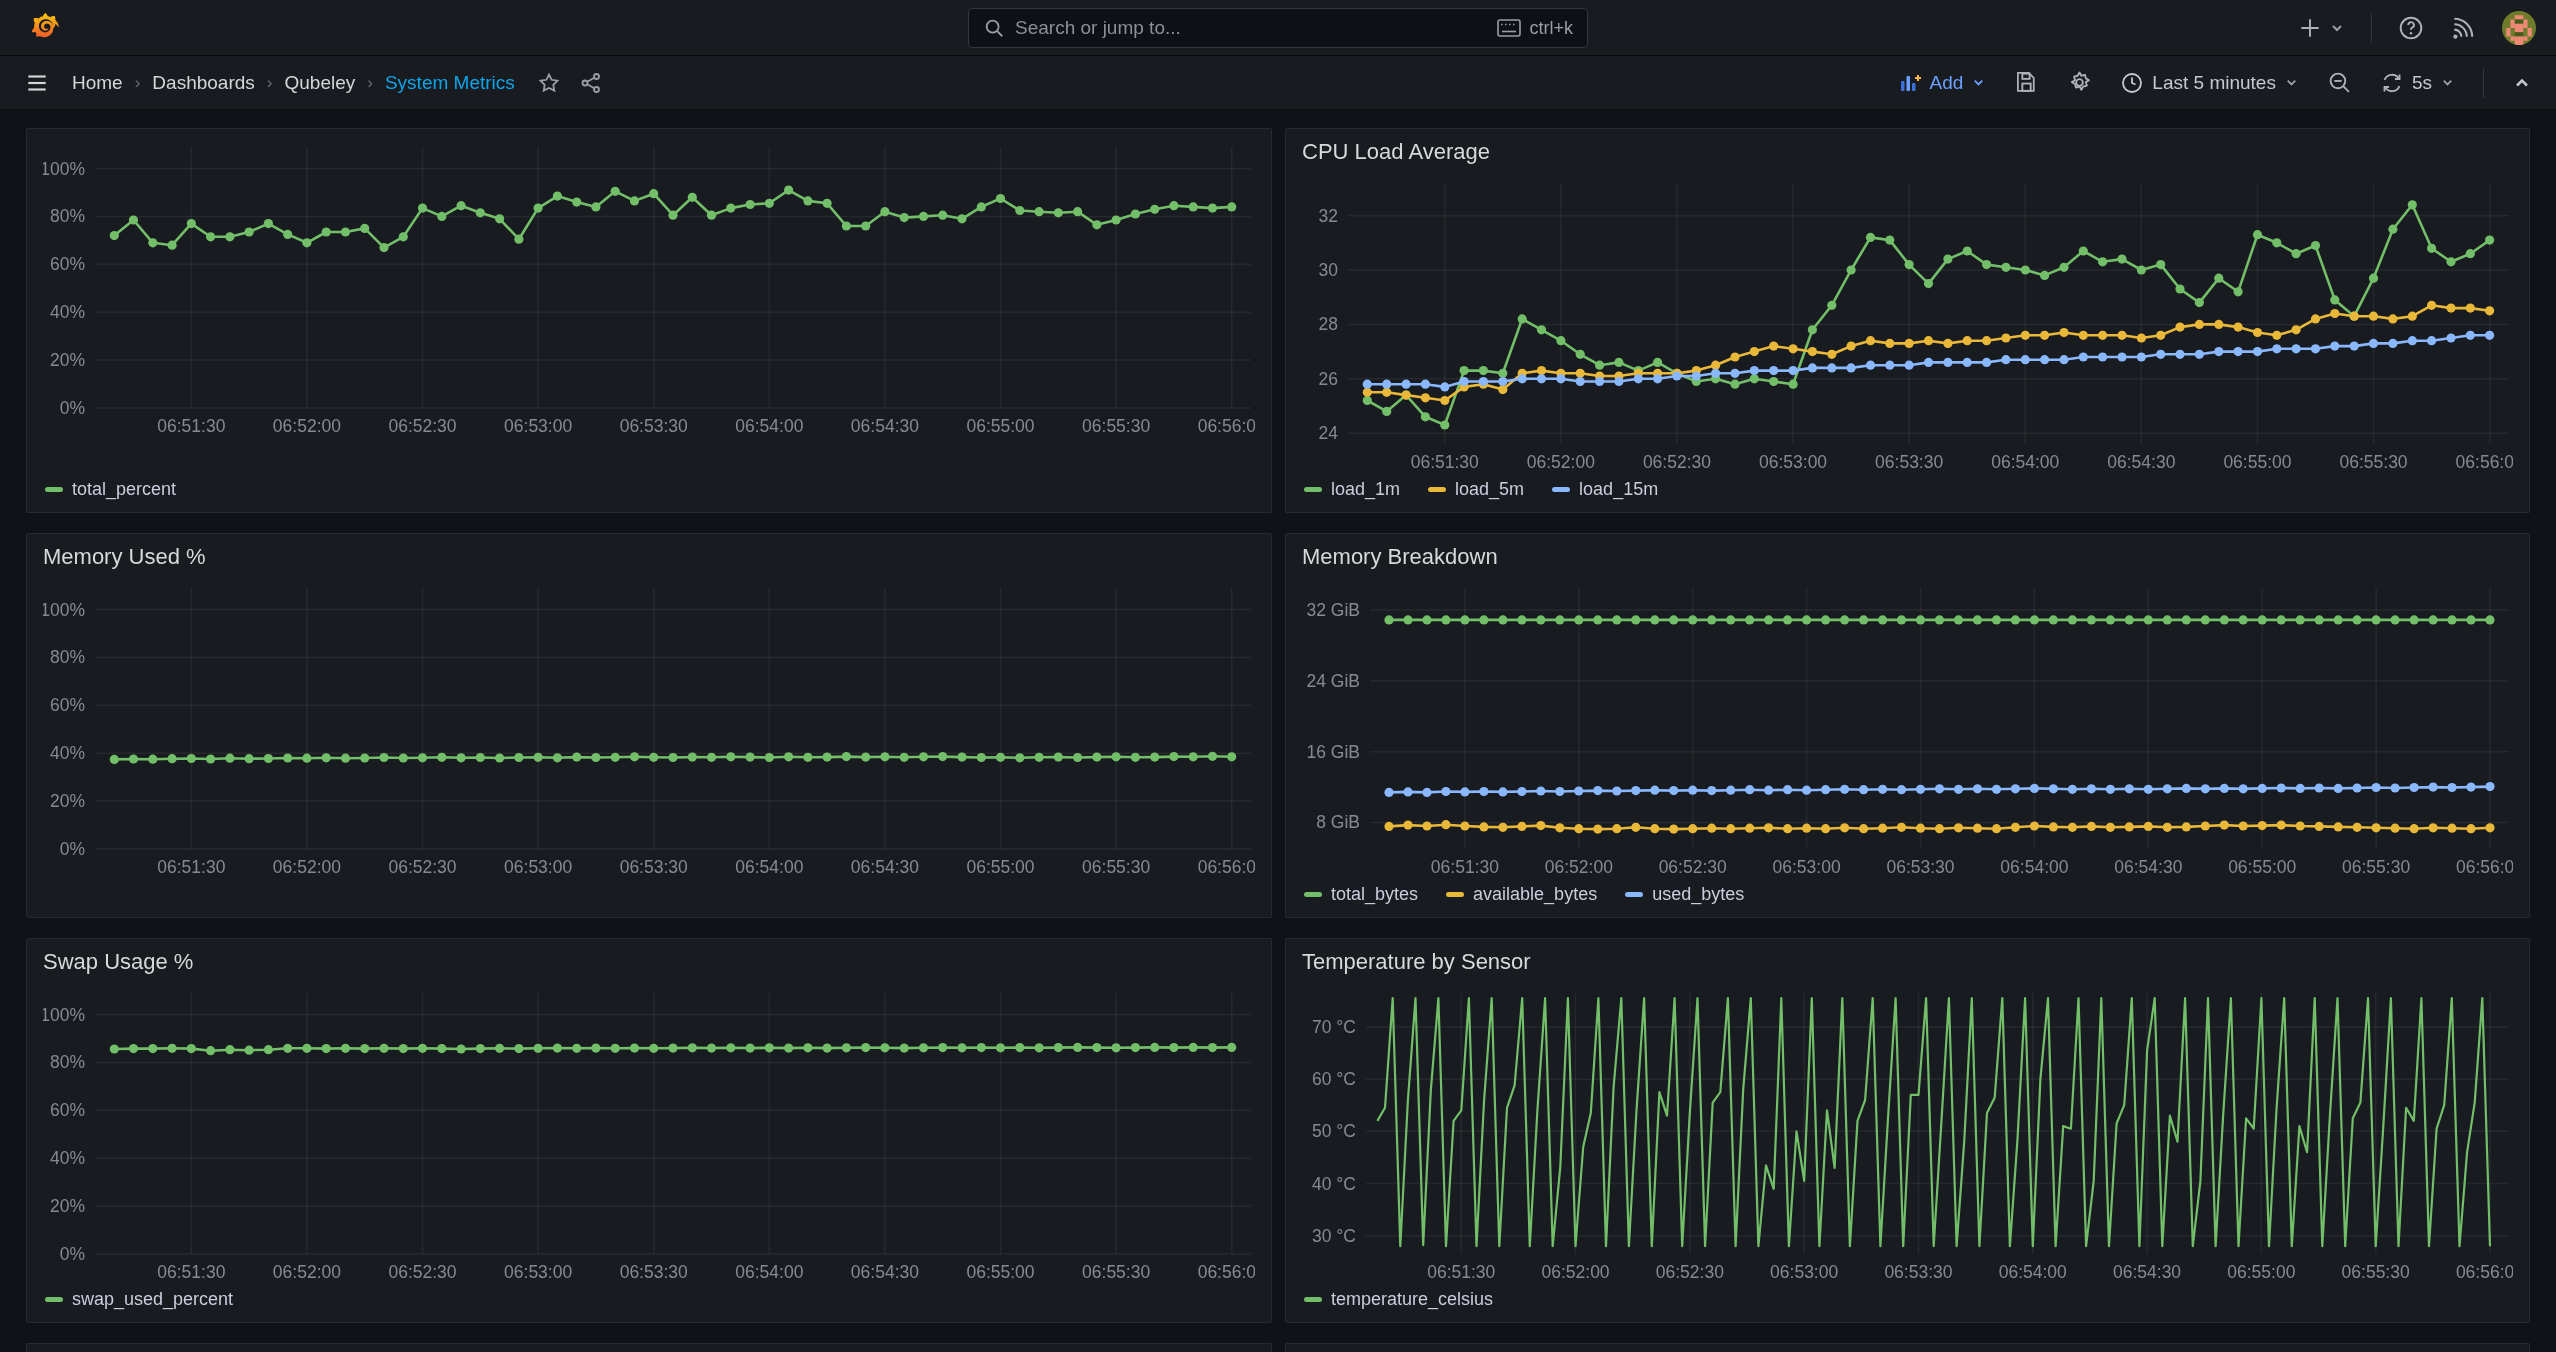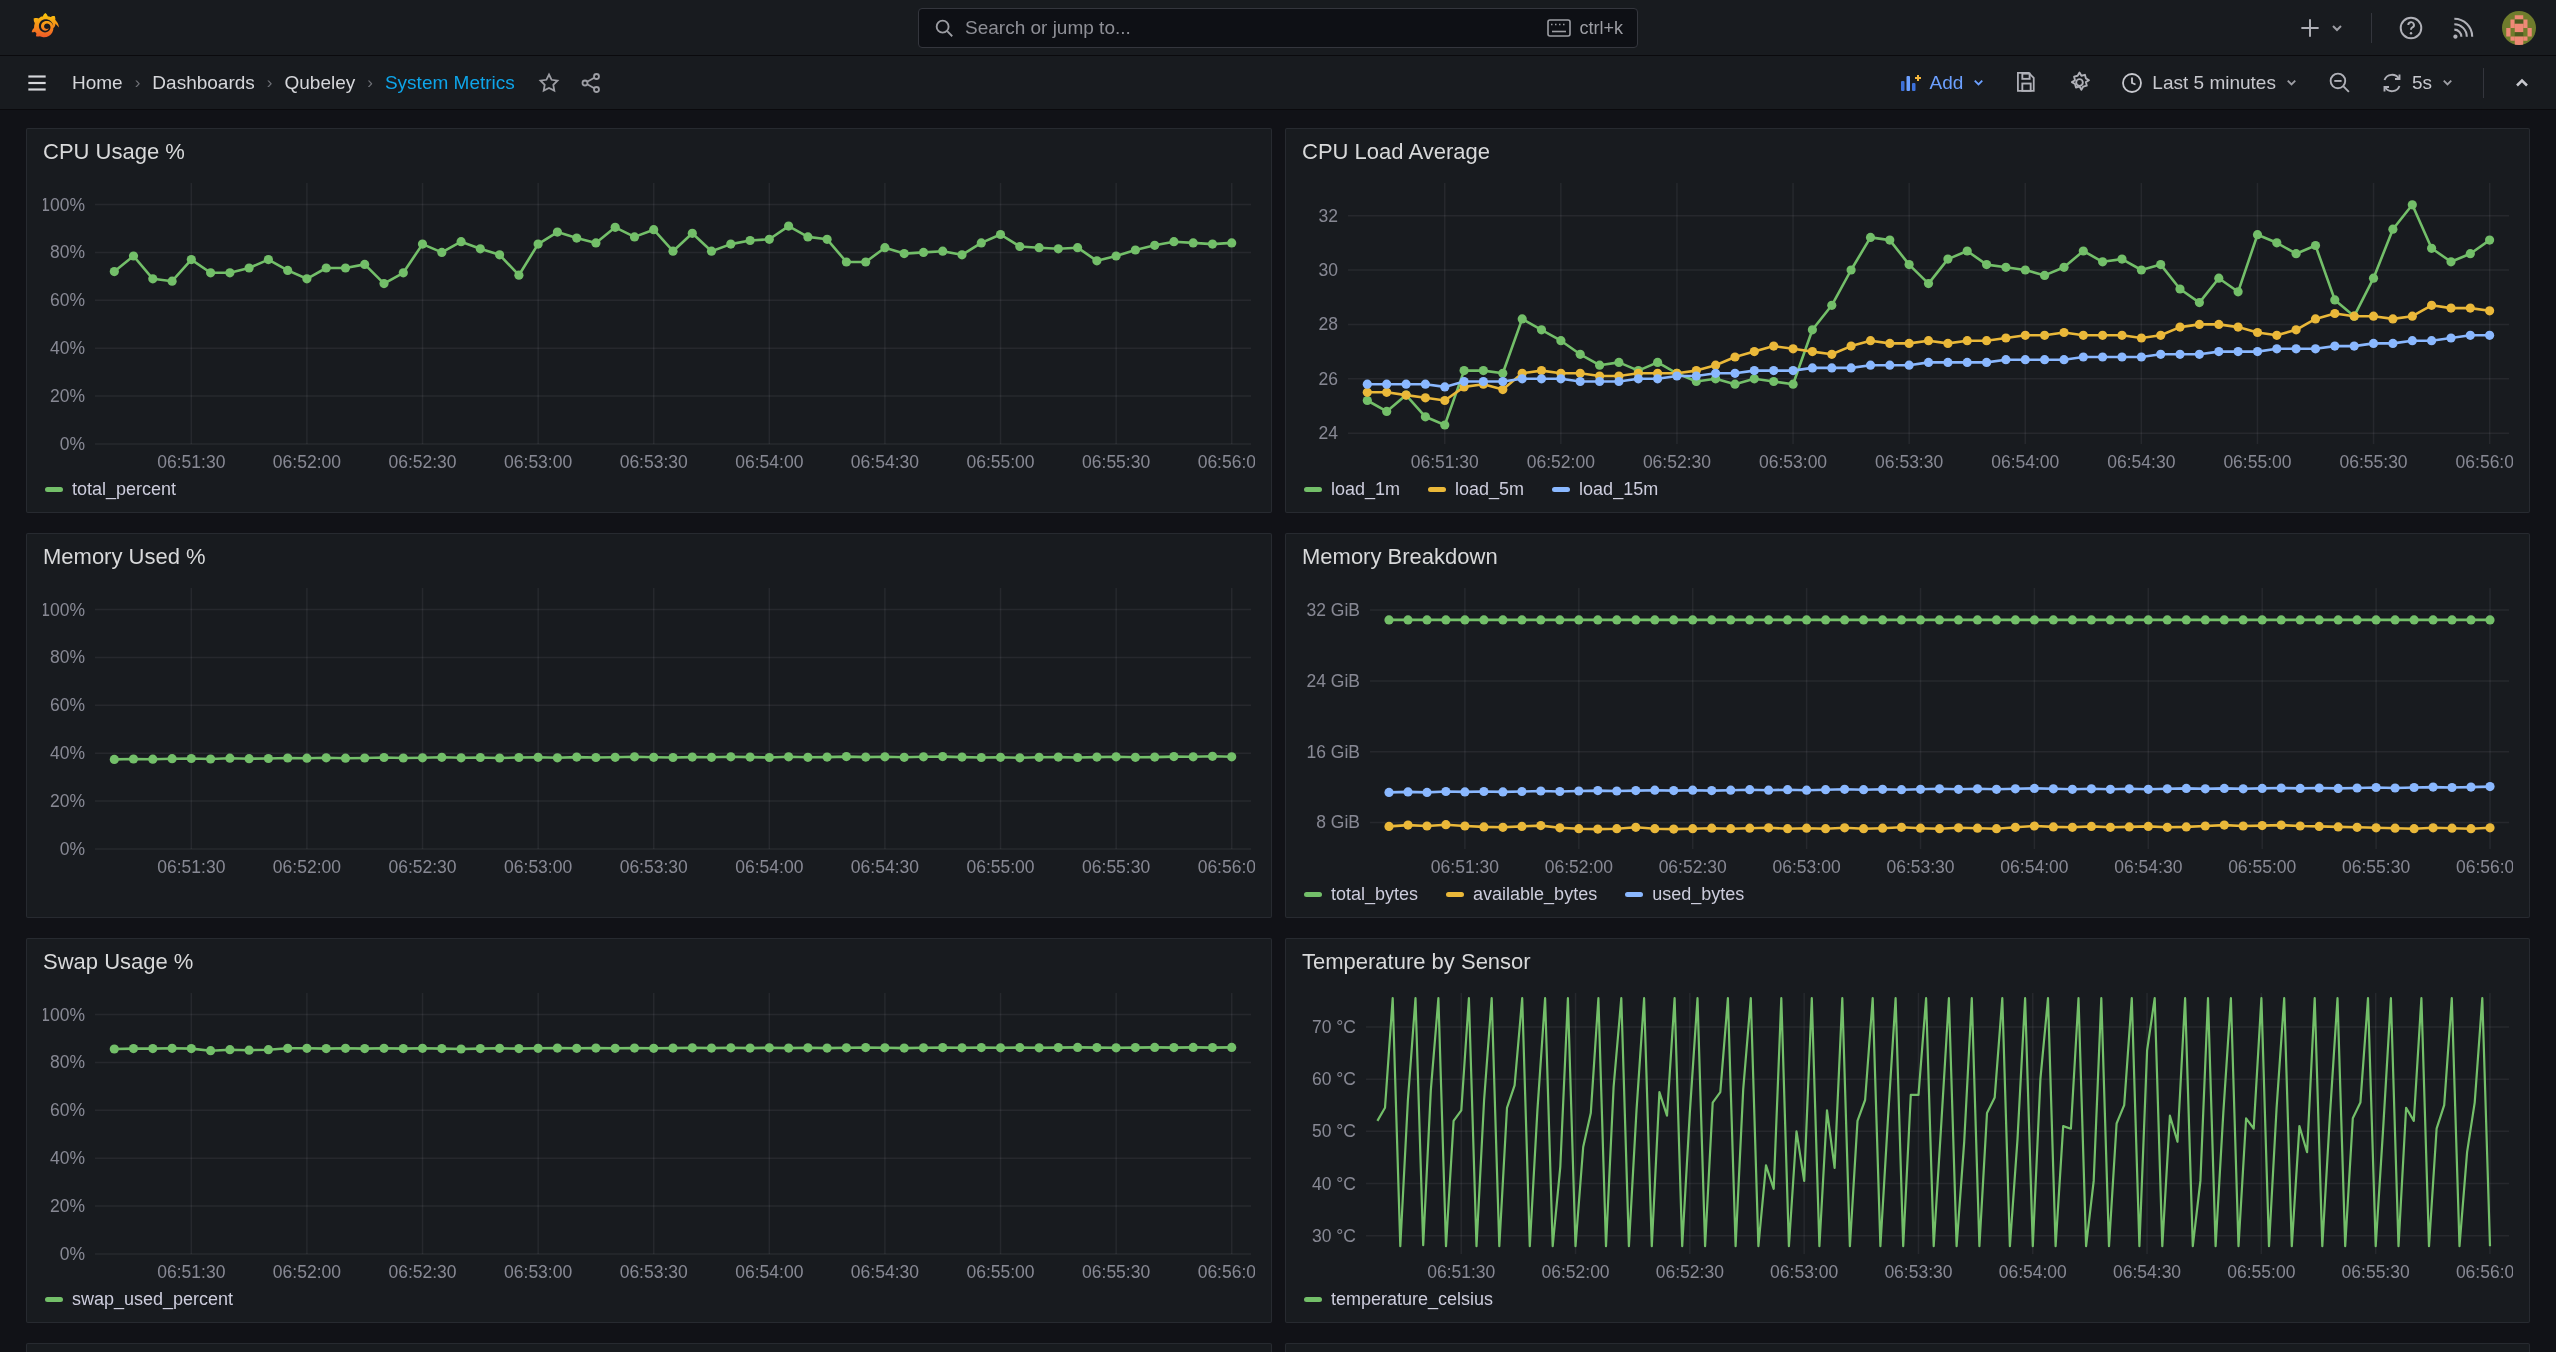--- a/index.html
+++ b/index.html
@@ -5,21 +5,21 @@
   * { margin:0; padding:0; box-sizing:border-box; }
   html,body { width:2556px; height:1352px; overflow:hidden; background:#111217;
     font-family:"Liberation Sans", sans-serif; color:#ccccdc; }
   svg { display:block; }
 
   
   .topnav { position:relative; height:56px; background:#181b1f;
     border-bottom:1px solid #0a0a0d; display:flex; align-items:center; padding:0 20px; }
   .logo { width:36px; height:36px; margin-left:6px; }
   .searchbox { position:absolute; left:50%; top:8px; transform:translateX(-50%);
-    width:720px; height:40px; background:#0e1015; border:1px solid #34363d; border-radius:4px;
+    width:620px; height:40px; background:#0e1015; border:1px solid #34363d; border-radius:4px;
     display:flex; align-items:center; padding:0 14px; gap:10px; }
   .searchbox input { flex:1; background:transparent; border:none; outline:none;
     color:#ccccdc; font-size:19px; font-family:inherit; }
   .searchbox input::placeholder { color:#8e8f96; }
   .kbd-hint { display:flex; align-items:center; gap:8px; color:#9d9ea4; font-size:18px; }
   .topnav-right { margin-left:auto; display:flex; align-items:center; gap:26px; }
   .icon-btn { display:flex; align-items:center; gap:6px; color:#b0b1b8; cursor:pointer; }
   .vdiv { width:1px; height:30px; background:#34363d; }
   .avatar { width:34px; height:34px; border-radius:50%; overflow:hidden; }
 
@@ -214,21 +214,20 @@
     <span class="vdiv"></span>
 
     <svg width="20" height="20" viewBox="0 0 16 16" fill="none" stroke="#c7c8ce" stroke-width="2">
       <polyline points="4,10 8,6 12,10"></polyline>
     </svg>
   </div>
 </nav>
 
 <main class="grid">
   <section class="panel">
-    <div class="panel-title">CPU Usage %</div>
     <div class="chart">
         <svg width="1212" height="299">
           <line x1="52" y1="269" x2="1208" y2="269" stroke="rgba(204,204,220,0.08)" stroke-width="1.5"></line>
           <text x="42" y="275" text-anchor="end" class="axis-text">0%</text>
           <line x1="52" y1="221.11009174311926" x2="1208" y2="221.11009174311926" stroke="rgba(204,204,220,0.08)" stroke-width="1.5"></line>
           <text x="42" y="227.11009174311926" text-anchor="end" class="axis-text">20%</text>
           <line x1="52" y1="173.2201834862385" x2="1208" y2="173.2201834862385" stroke="rgba(204,204,220,0.08)" stroke-width="1.5"></line>
           <text x="42" y="179.2201834862385" text-anchor="end" class="axis-text">40%</text>
           <line x1="52" y1="125.3302752293578" x2="1208" y2="125.3302752293578" stroke="rgba(204,204,220,0.08)" stroke-width="1.5"></line>
           <text x="42" y="131.3302752293578" text-anchor="end" class="axis-text">60%</text>

